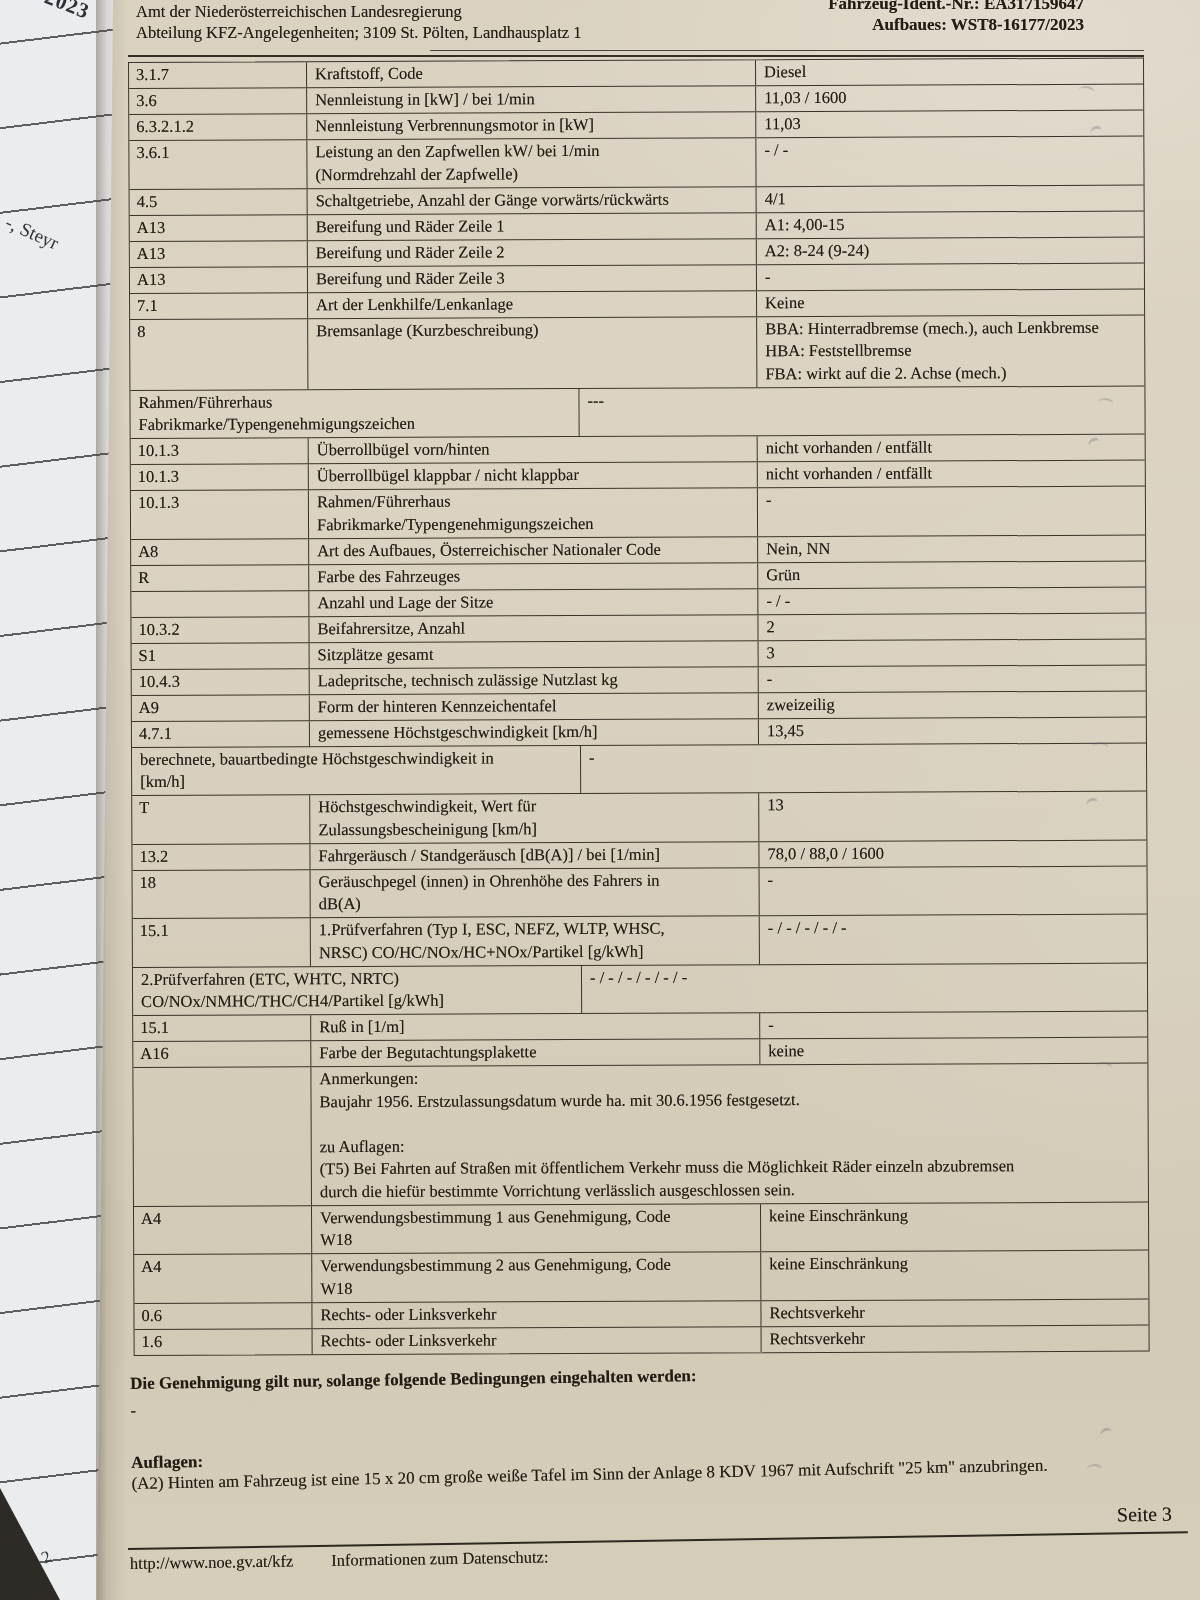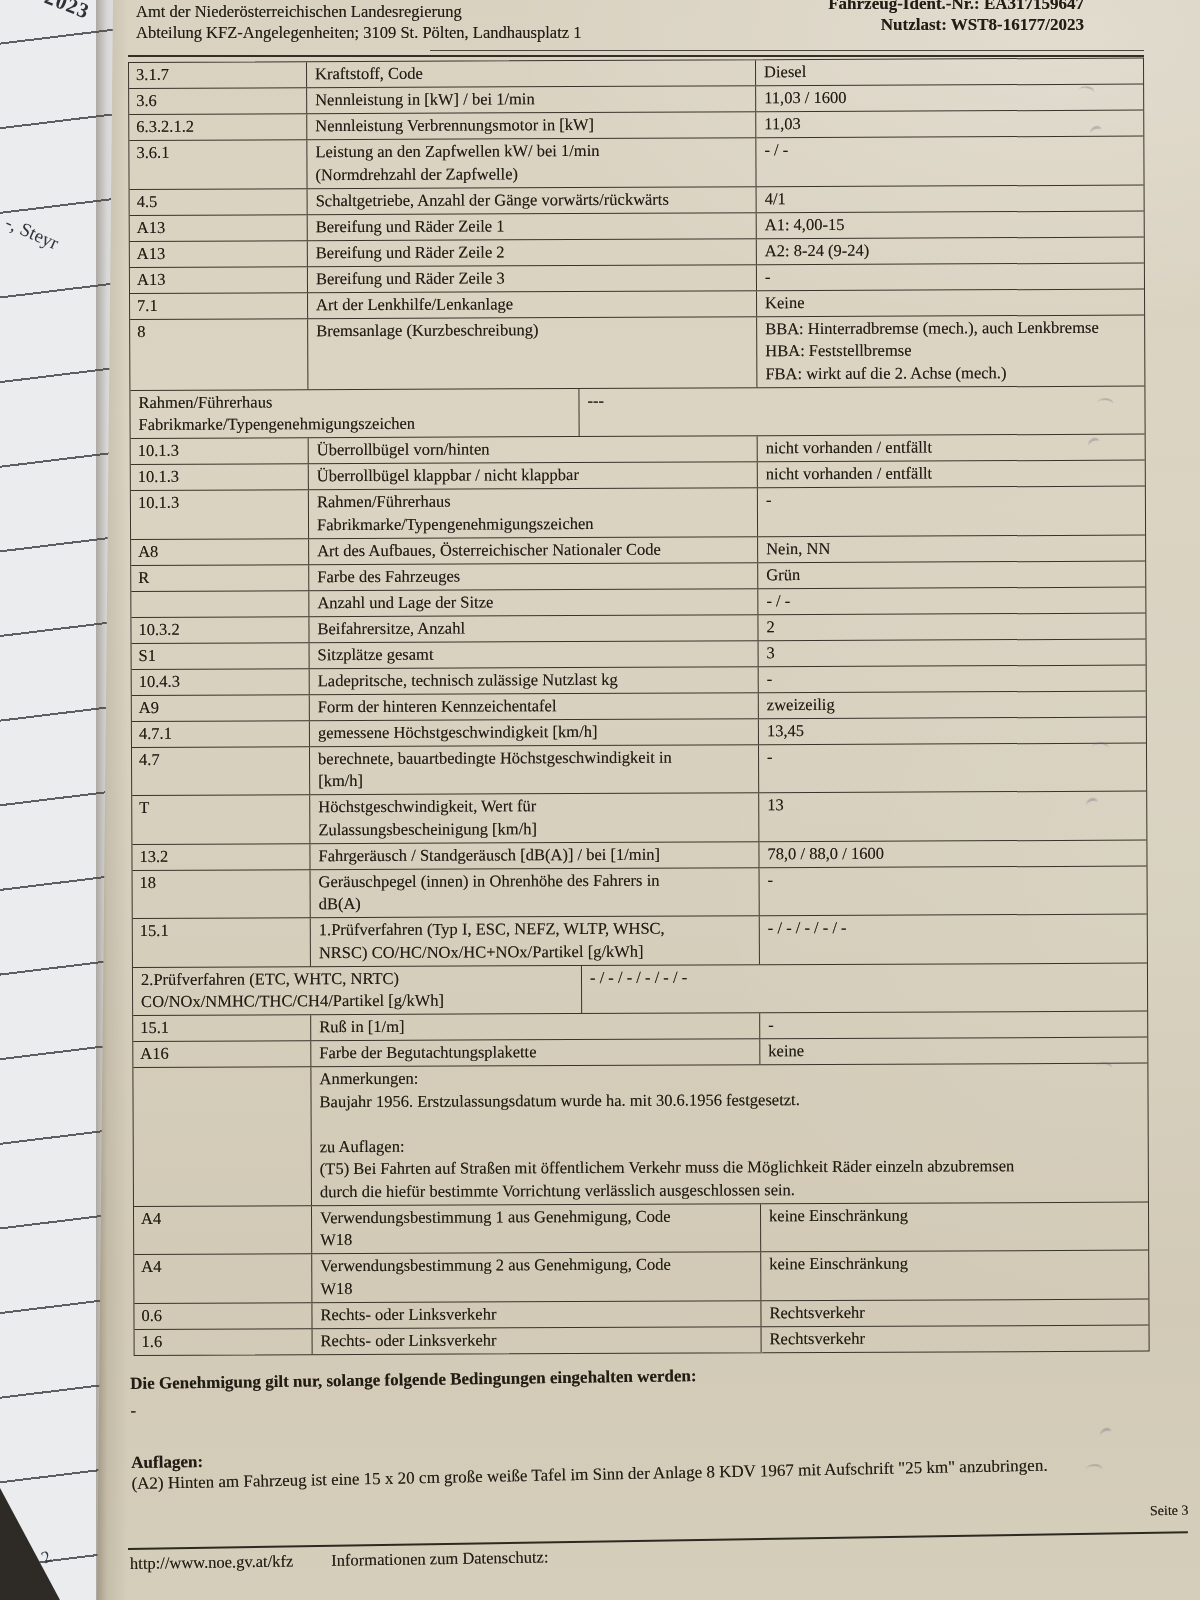--- a/index.html
+++ b/index.html
@@ -50,21 +50,21 @@
 
   
   .conditions{position:absolute;left:130px;top:1374px;width:1046px;font-size:17px;
               transform:rotate(-0.8deg);transform-origin:top left;}
   .cond-heading{font-weight:bold;}
   .cond-dash{margin-top:7px;}
   .cond-auflagen{font-weight:bold;margin-top:32px;}
   .cond-text{margin-top:1px;white-space:nowrap;transform:rotate(-0.35deg);transform-origin:left center;}
 
   
-  .seite3{position:absolute;right:12px;top:1503px;font-size:14px;transform:rotate(-1deg);}
+  .seite3{position:absolute;right:28px;top:1503px;font-size:20px;transform:rotate(-1deg);}
   .footer-rule{position:absolute;left:128px;top:1548px;width:1060px;height:2px;background:#2c2822;
                transform:rotate(-0.9deg);transform-origin:left center;}
   .footer-line{position:absolute;left:130px;top:1554px;font-size:16.5px;
                transform:rotate(-0.9deg);transform-origin:left center;white-space:nowrap;}
   .footer-line .gap{display:inline-block;width:38px;}
 
   
   .sm{position:absolute;width:16px;height:9px;border-top:2px solid rgba(85,92,115,.30);
       border-radius:60% 40%;filter:blur(.6px);}
   .sm.b{border-top-width:3px;width:12px;}
@@ -85,21 +85,21 @@
 
   <div class="main-page ink">
 
     <div class="header">
       <div>Amt der Niederösterreichischen Landesregierung</div>
       <div>Abteilung KFZ-Angelegenheiten; 3109 St. Pölten, Landhausplatz 1</div>
     </div>
 
     <div class="header-right">
       <div><span>Fahrzeug-Ident.-Nr.:</span> <span>EA317159647</span></div>
-      <div><span>Nutzlast:</span> <span>WST8-16177/2023</span></div>
+      <div><span>Aufbaues:</span> <span>WST8-16177/2023</span></div>
     </div>
 
     <div class="header-rule-thin"></div>
     <div class="header-rule"></div>
 
     <div class="table-wrap" id="spec-table">
         <div class="t-row">
           <div class="t-code">3.1.7</div>
           <div class="t-label">Kraftstoff, Code</div>
           <div class="t-value">Diesel</div>
@@ -207,21 +207,20 @@
           <div class="t-code">A9</div>
           <div class="t-label">Form der hinteren Kennzeichentafel</div>
           <div class="t-value">zweizeilig</div>
         </div>
         <div class="t-row">
           <div class="t-code">4.7.1</div>
           <div class="t-label">gemessene Höchstgeschwindigkeit [km/h]</div>
           <div class="t-value">13,45</div>
         </div>
         <div class="t-row">
-          <div class="t-code">4.7</div>
           <div class="t-label">berechnete, bauartbedingte Höchstgeschwindigkeit in
 [km/h]</div>
           <div class="t-value">-</div>
         </div>
         <div class="t-row">
           <div class="t-code">T</div>
           <div class="t-label">Höchstgeschwindigkeit, Wert für
 Zulassungsbescheinigung [km/h]</div>
           <div class="t-value">13</div>
         </div>

